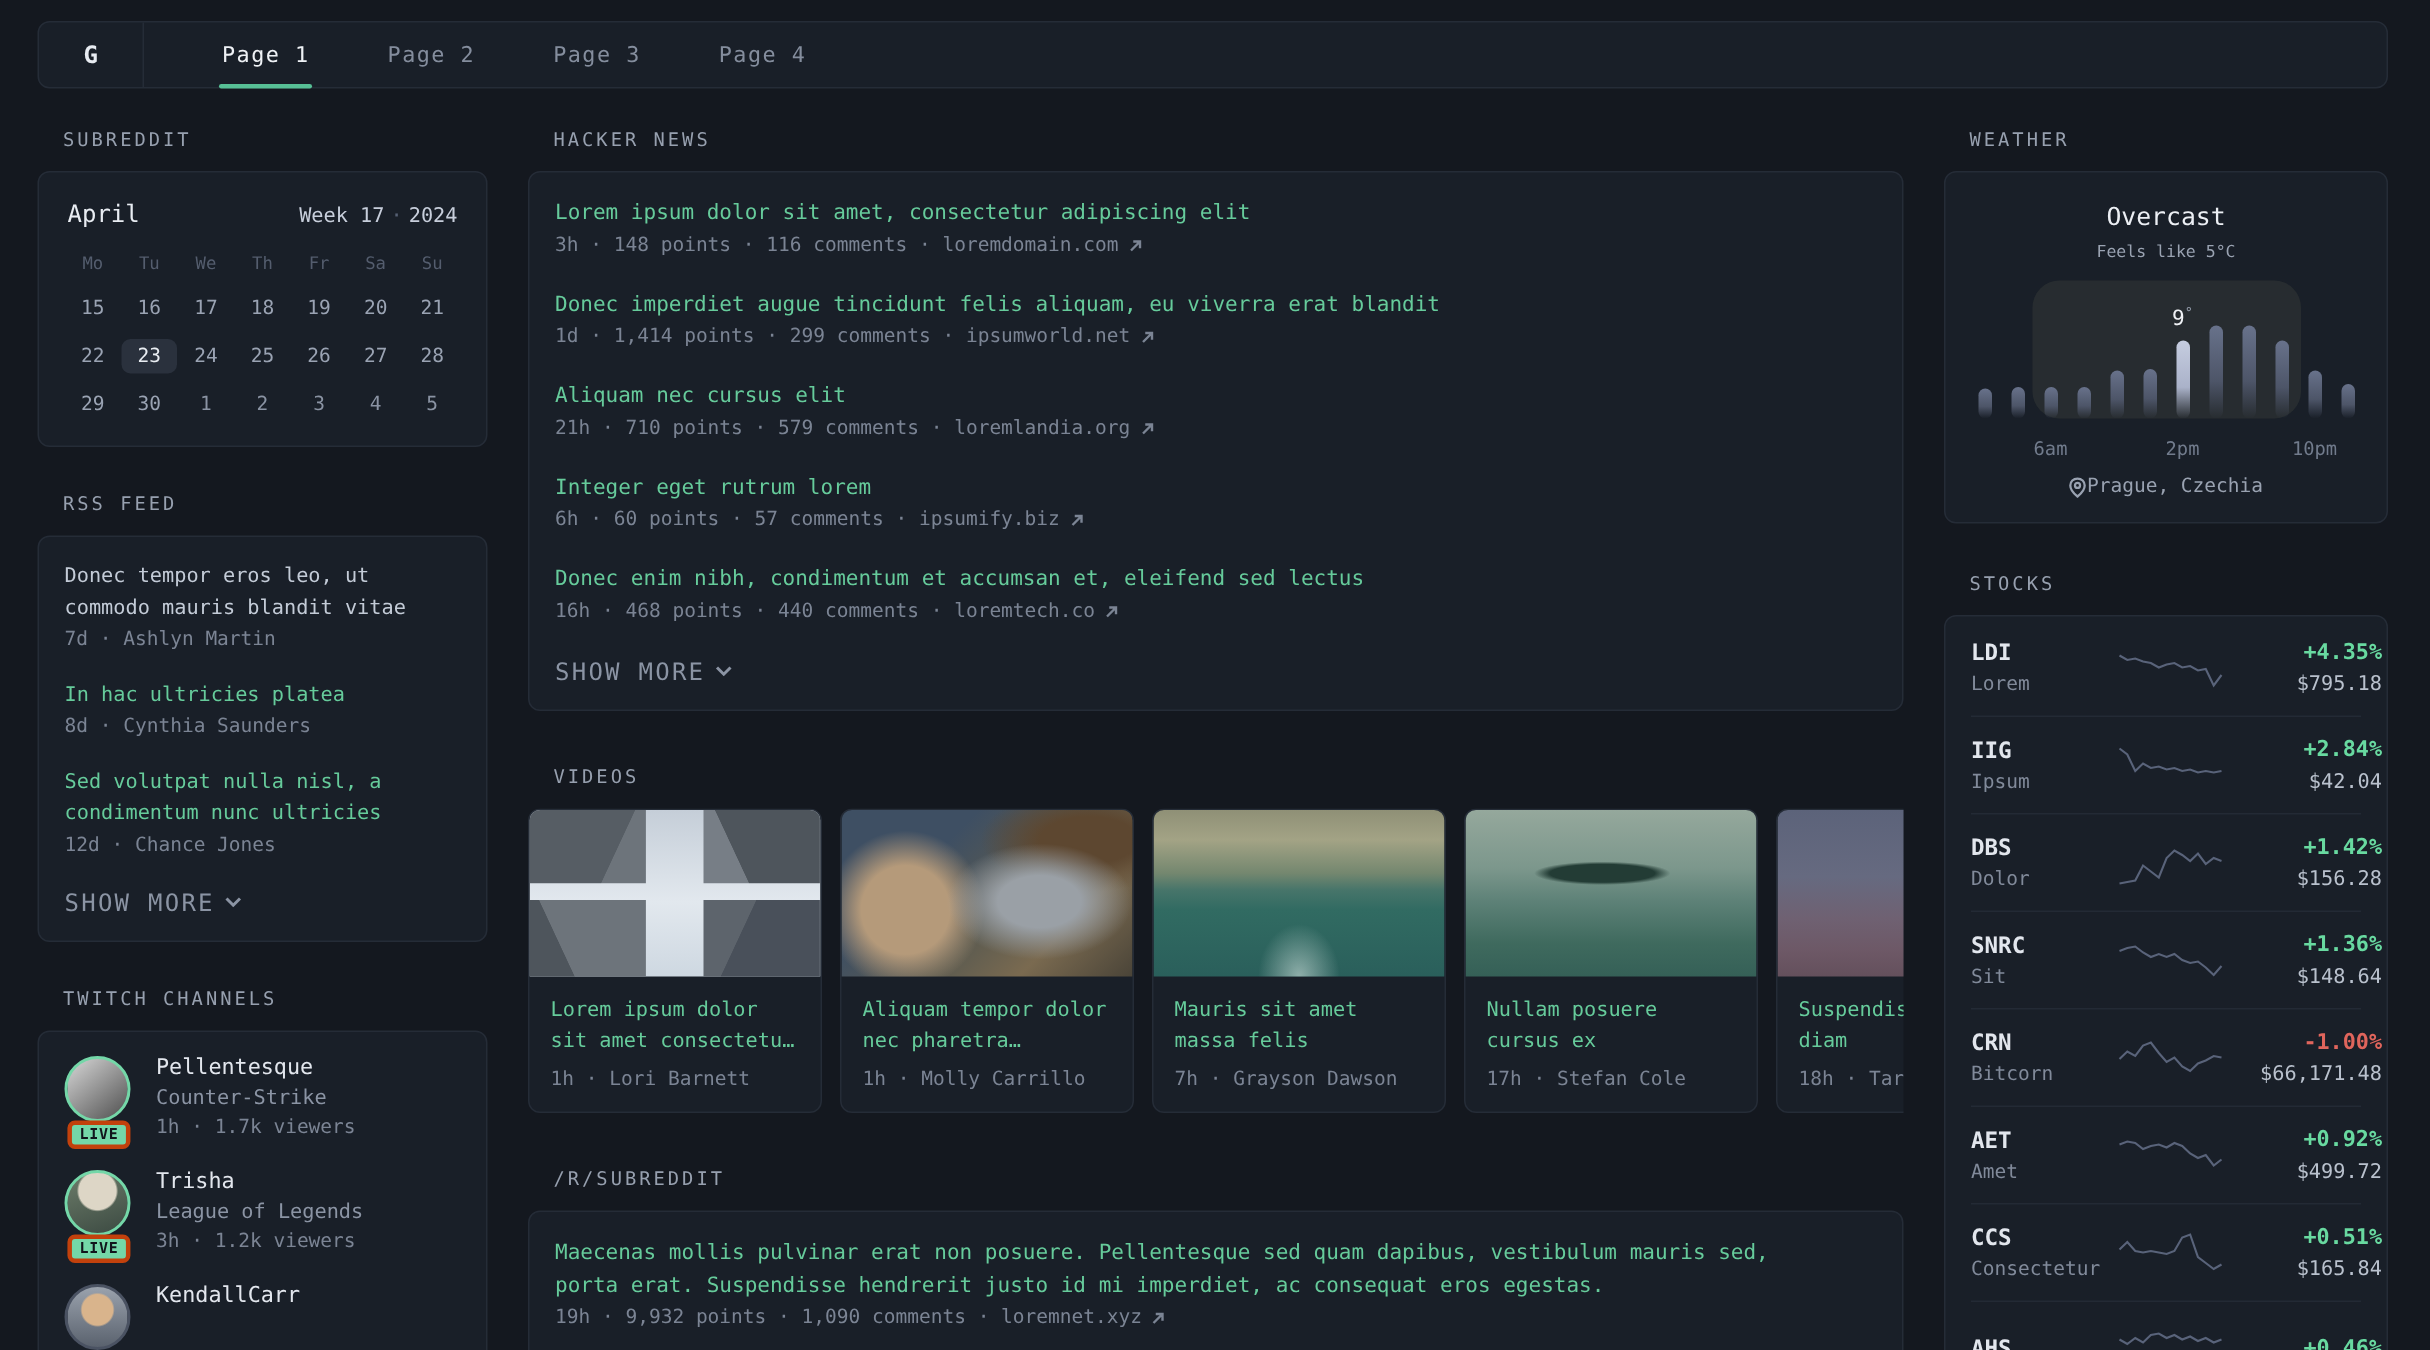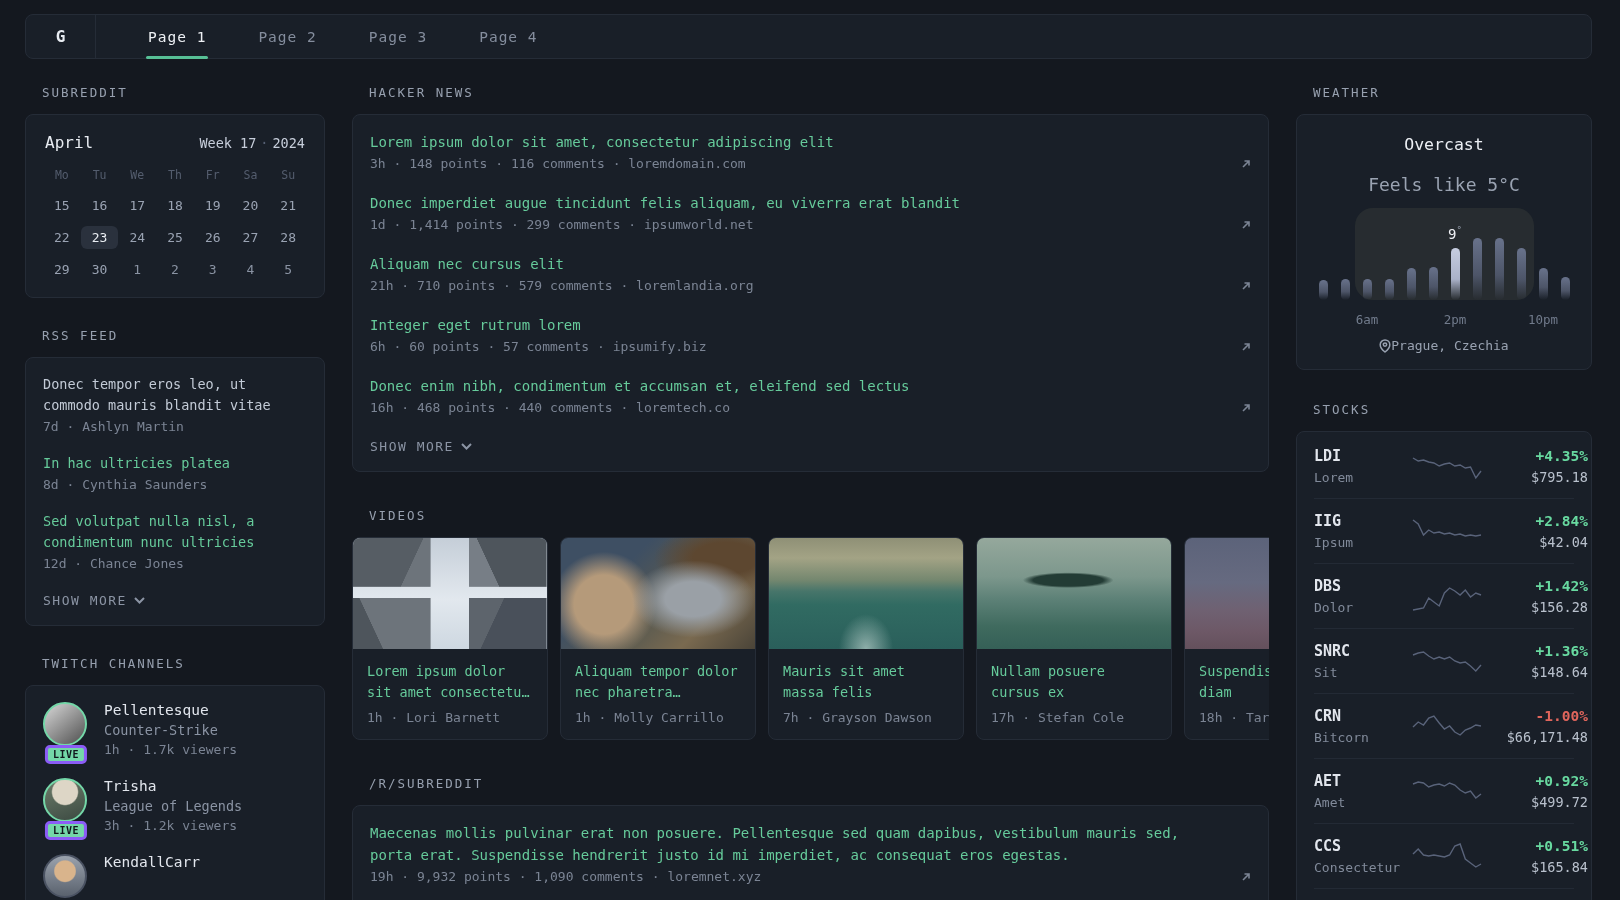--- a/index.html
+++ b/index.html
@@ -57,48 +57,48 @@
   .cal-day.dim { color:#8a93a3; }
 
   
   .feed-item { margin-bottom:19px; }
   .feed-title {
     font-size:13.5px; line-height:21px; color:#66cb9b; white-space:pre-line; cursor:pointer;
   }
   .feed-title.muted { color:#c3cbd7; }
   .feed-meta { font-size:13px; color:#7b8494; margin-top:3px; }
   .show-more {
-    display:inline-flex; align-items:center; gap:7px; font-size:13px; color:#8b94a4;
+    display:inline-flex; align-items:center; gap:7px; font-size:16px; color:#8b94a4;
     letter-spacing:1.5px; cursor:pointer; margin-top:2px; white-space:pre;
   }
   .chev { width:11px; height:7px; stroke:#8b94a4; fill:none; stroke-width:2; }
 
   
   .tw-row { display:flex; gap:15px; margin-bottom:21px; cursor:pointer; }
   .tw-avatar-wrap { position:relative; width:46px; flex:none; }
   .tw-avatar {
     width:44px; height:44px; border-radius:50%; border:2px solid #74d7a8;
   }
   .tw-avatar.offline { border-color:#4a5262; }
   .av-forrest { background:linear-gradient(140deg,#d7d7d7 0%,#9a9a9a 45%,#4f4f4f 100%); }
   .av-trisha  { background:radial-gradient(circle at 50% 30%, #ddd6c6 0 36%, rgba(0,0,0,0) 40%), linear-gradient(160deg,#6d7d6a,#3c4a42); }
   .av-kendall { background:radial-gradient(circle at 50% 38%, #d9b48c 0 32%, rgba(0,0,0,0) 36%), linear-gradient(180deg,#9aa2ad,#5a626e); }
   .live-badge {
     position:absolute; left:50%; bottom:-7px; transform:translateX(-50%);
     background:#74d7a8; color:#11151c; font-size:10px; font-weight:bold; letter-spacing:0.5px;
-    padding:1px 5px; border-radius:5px; border:3px solid #8b5cf6; white-space:pre;
+    padding:1px 5px; border-radius:5px; border:3px solid #c2410c; white-space:pre;
   }
   .tw-name { font-size:14.5px; color:#e2e6ed; }
   .tw-game { font-size:13.5px; color:#8b94a4; margin-top:4px; }
   .tw-meta { font-size:13px; color:#7b8494; margin-top:4px; }
 
   
   .hn-item { margin-bottom:21px; }
   .hn-title { font-size:14px; line-height:22px; color:#66cb9b; white-space:pre-line; cursor:pointer; }
-  .hn-meta { font-size:13px; color:#7b8494; margin-top:3px; display:flex; align-items:center; gap:6px;justify-content:space-between; }
+  .hn-meta { font-size:13px; color:#7b8494; margin-top:3px; display:flex; align-items:center; gap:6px; }
   .ext { width:10px; height:10px; stroke:#7b8494; fill:none; stroke-width:1.6; }
 
   
   .video-strip { display:flex; gap:12px; overflow:hidden; }
   .video-card {
     width:196px; flex:none; background:#191f28; border:1px solid #252c37; border-radius:8px;
     overflow:hidden; cursor:pointer;
   }
   .video-thumb { height:111px; width:100%; }
   .video-body { padding:12px 14px 14px 14px; }
@@ -135,21 +135,21 @@
   }
   .art-mist {
     background:
       radial-gradient(ellipse 16% 30% at 58% 62%, #20242e 0 55%, rgba(0,0,0,0) 78%),
       linear-gradient(180deg, #5c637a 0%, #666a80 40%, #6f6172 65%, #6d5866 85%, #64505c 100%);
   }
 
   
   .weather-card { text-align:center; padding-top:20px; }
   .wx-cond { font-size:16.5px; color:#eceff4; }
-  .wx-feels { font-size:18px; color:#9aa3b2; margin-top:20px; }
+  .wx-feels { font-size:11px; color:#9aa3b2; margin-top:7px; }
   .temp-chart { position:relative; width:251px; height:120px; margin:12px auto 0; }
   .daylight {
     position:absolute; left:36px; width:179px; bottom:27px; height:92px;
     background:rgba(232,220,160,0.07); border-radius:18px;
   }
   .bars { position:absolute; left:0; bottom:27px; width:251px; height:92px;
     display:flex; align-items:flex-end; gap:13px; }
   .bar {
     width:9px; border-radius:5px;
     background:linear-gradient(180deg,#68728b 0%, #4d5568 60%, rgba(77,85,104,0) 100%);

